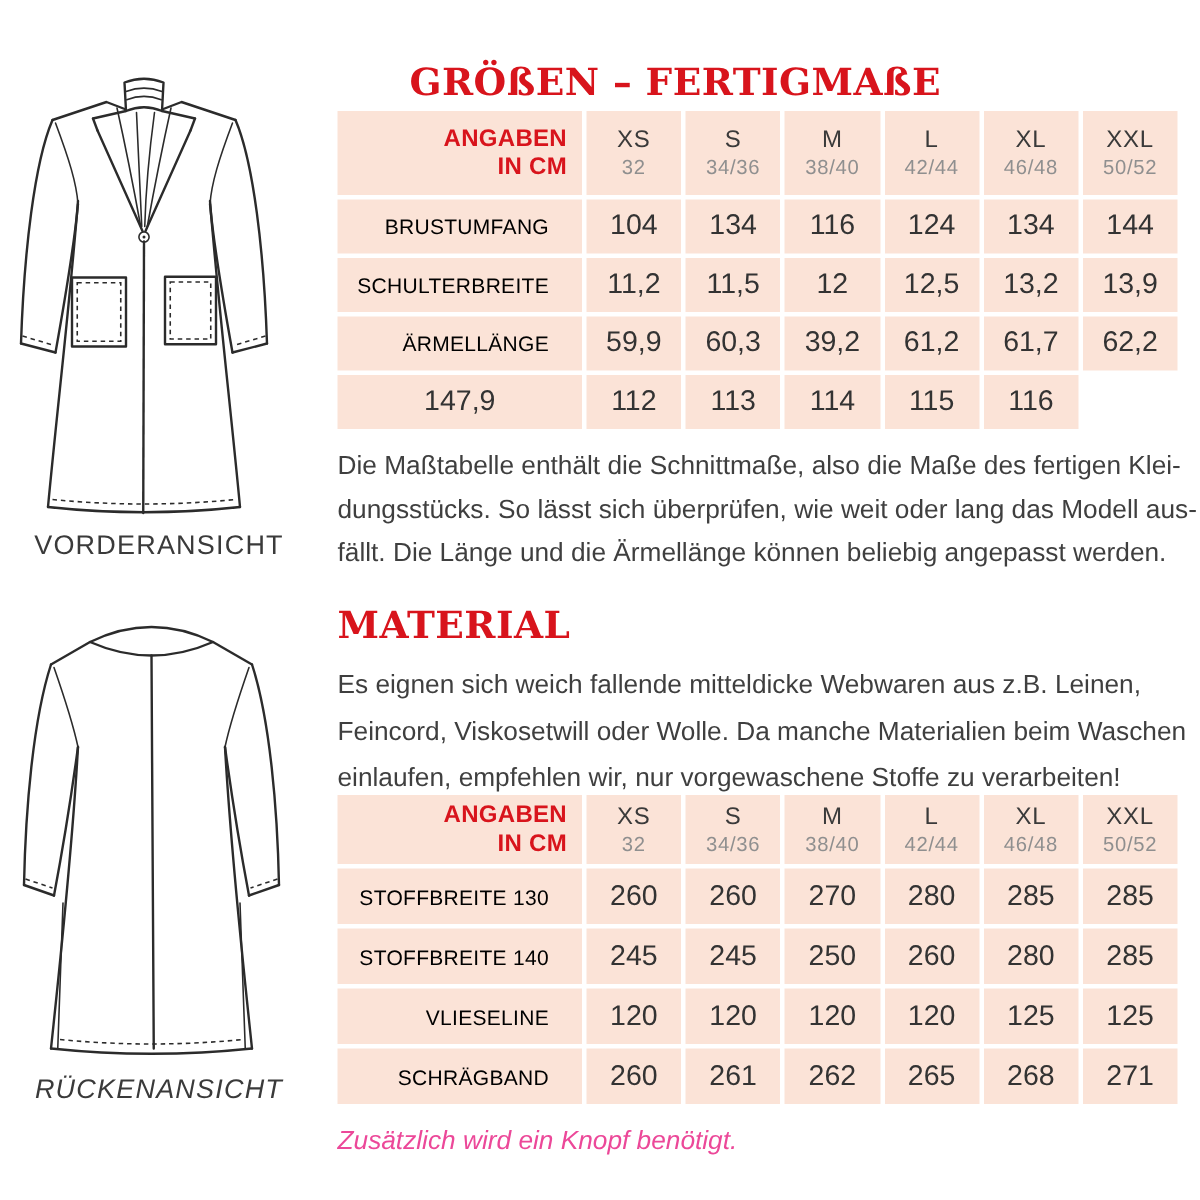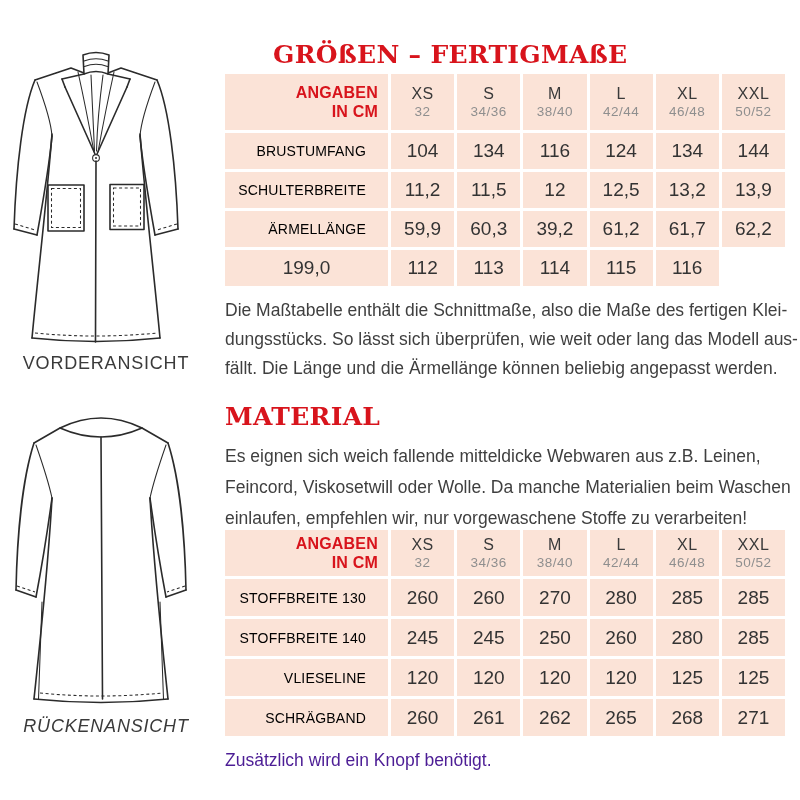--- a/index.html
+++ b/index.html
@@ -26,21 +26,21 @@
   .cell{background:var(--cellbg);display:flex;align-items:center;justify-content:center;}
   .head-label{flex-direction:column;align-items:flex-end;justify-content:center;padding-right:10px;
     color:var(--accent);font-weight:700;font-size:16px;line-height:19px;letter-spacing:0.2px;}
   .head-size{flex-direction:column;}
   .head-size .sz{font-size:16px;color:var(--dark);line-height:19px;letter-spacing:0.5px;}
   .head-size .sub{font-size:13.5px;color:var(--gray);line-height:17px;letter-spacing:0.5px;}
   .row-label{justify-content:flex-end;padding-right:22px;font-size:14px;letter-spacing:0.2px;color:#000000;}
   .value{font-size:19px;color:#333;}
   .para{font-size:17.5px;line-height:29px;white-space:pre;color:#3f3f3f;}
   .para2{line-height:31px;}
-  .footer-note{font-size:17.5px;color:#4c1d95;}
+  .footer-note{font-size:17.5px;color:#ec4899;font-style:italic;}
   .caption{width:212px;text-align:center;font-size:18px;letter-spacing:0.8px;color:var(--dark);}
   svg .ln{fill:none;stroke:var(--line);stroke-width:1.6;stroke-linecap:round;stroke-linejoin:round;}
   svg .lnf{fill:#ffffff;stroke:var(--line);stroke-width:1.6;stroke-linejoin:round;}
   svg .lnt{fill:none;stroke:var(--line);stroke-width:1.05;stroke-linecap:round;}
   svg .dash{fill:none;stroke:var(--line);stroke-width:1.05;stroke-dasharray:3 2.6;}
 </style>
 </head>
 <body>
 
 <svg class="abs" style="left:8px;top:46px;" width="192" height="302" viewBox="0 0 192 302">
@@ -185,21 +185,21 @@
     <div class="cell value">12,5</div>
     <div class="cell value">13,2</div>
     <div class="cell value">13,9</div>
     <div class="cell row-label">ÄRMELLÄNGE</div>
     <div class="cell value">59,9</div>
     <div class="cell value">60,3</div>
     <div class="cell value">39,2</div>
     <div class="cell value">61,2</div>
     <div class="cell value">61,7</div>
     <div class="cell value">62,2</div>
-    <div class="cell value">199,0</div>
+    <div class="cell value">147,9</div>
     <div class="cell value">112</div>
     <div class="cell value">113</div>
     <div class="cell value">114</div>
     <div class="cell value">115</div>
     <div class="cell value">116</div>
   </div>
 
 <div class="abs para" style="left:225px;top:296px;">Die Maßtabelle enthält die Schnittmaße, also die Maße des fertigen Klei-
 dungsstücks. So lässt sich überprüfen, wie weit oder lang das Modell aus-
 fällt. Die Länge und die Ärmellänge können beliebig angepasst werden.</div>

